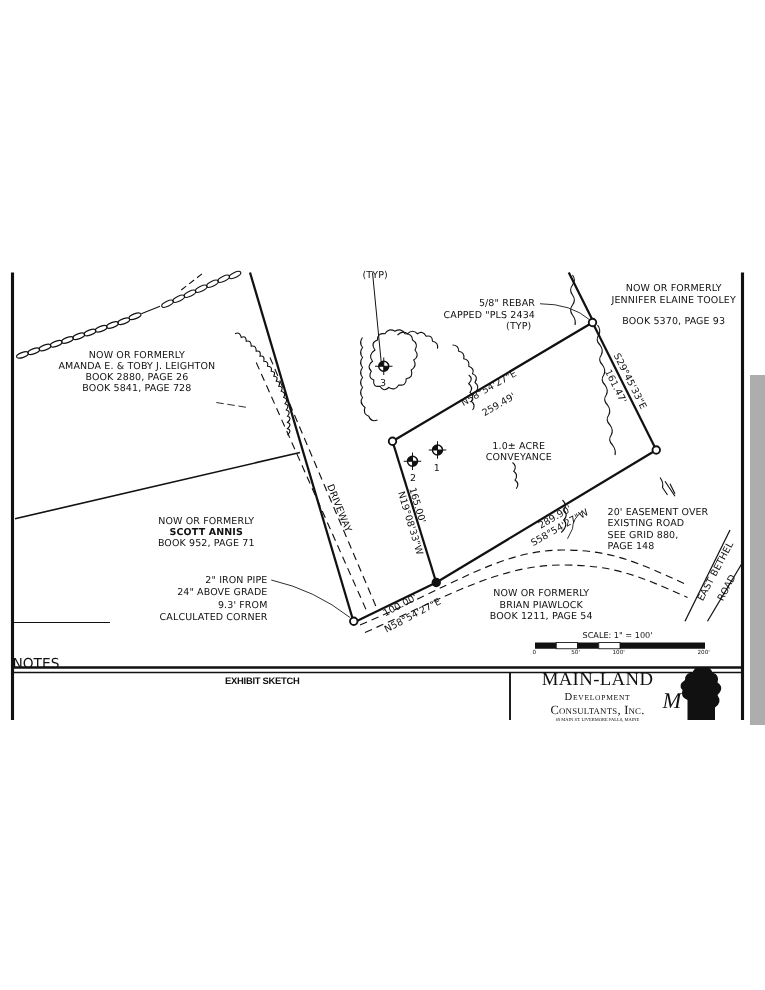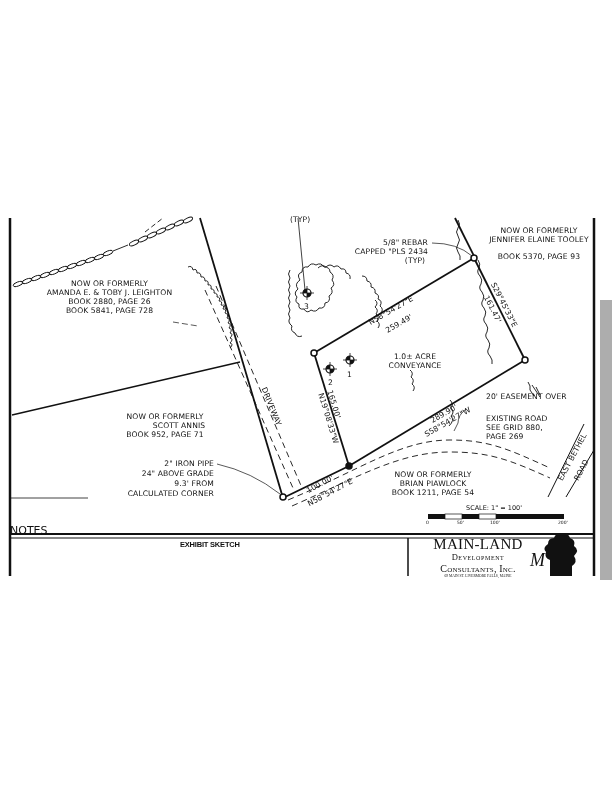--- a/index.html
+++ b/index.html
@@ -143,36 +143,36 @@
 <div class="lbl" style="left:484px;top:226px;width:110px;">NOW OR FORMERLY</div>
 <div class="lbl" style="left:484px;top:235px;width:110px;">JENNIFER ELAINE TOOLEY</div>
 <div class="lbl" style="left:484px;top:252px;width:110px;">BOOK 5370, PAGE 93</div>
 
 <div class="lbl" style="left:22px;top:279px;width:175px;">NOW OR FORMERLY</div>
 <div class="lbl" style="left:22px;top:288px;width:175px;">AMANDA E. &amp; TOBY J. LEIGHTON</div>
 <div class="lbl" style="left:22px;top:297px;width:175px;">BOOK 2880, PAGE 26</div>
 <div class="lbl" style="left:22px;top:306px;width:175px;">BOOK 5841, PAGE 728</div>
 
 <div class="lbl" style="left:110px;top:412px;width:110px;">NOW OR FORMERLY</div>
-<div class="lbl" style="left:124px;top:421px;width:110px;">SCOTT ANNIS</div>
+<div class="lbl" style="left:110px;top:421px;width:110px;font-weight:bold;">SCOTT ANNIS</div>
 <div class="lbl" style="left:110px;top:430px;width:110px;">BOOK 952, PAGE 71</div>
 
 <div class="lbl right" style="left:100px;top:459px;width:114px;">2" IRON PIPE</div>
 <div class="lbl right" style="left:100px;top:469px;width:114px;">24" ABOVE GRADE</div>
 <div class="lbl right" style="left:100px;top:479px;width:114px;">9.3' FROM</div>
 <div class="lbl right" style="left:100px;top:489px;width:114px;">CALCULATED CORNER</div>
 
 <div class="lbl" style="left:378px;top:470px;width:110px;">NOW OR FORMERLY</div>
 <div class="lbl" style="left:378px;top:479px;width:110px;">BRIAN PIAWLOCK</div>
 <div class="lbl" style="left:378px;top:488px;width:110px;">BOOK 1211, PAGE 54</div>
 
-<div class="lbl left" style="left:486px;top:392px;">20' EASEMENT OVER</div>
+<div class="lbl left" style="left:486px;top:405px;">20' EASEMENT OVER</div>
 <div class="lbl left" style="left:486px;top:414px;">EXISTING ROAD</div>
 <div class="lbl left" style="left:486px;top:423px;">SEE GRID 880,</div>
-<div class="lbl left" style="left:486px;top:432px;">PAGE 269</div>
+<div class="lbl left" style="left:486px;top:432px;">PAGE 148</div>
 
 <div class="lbl" style="left:380px;top:352px;width:70px;">1.0± ACRE</div>
 <div class="lbl" style="left:380px;top:361px;width:70px;">CONVEYANCE</div>
 
 <div class="lbl" style="left:347px;top:370px;">1</div>
 <div class="lbl" style="left:328px;top:378px;">2</div>
 <div class="lbl" style="left:304px;top:302px;">3</div>
 
 <div class="lbl rot" style="left:268px;top:386px;transform:rotate(68deg);">DRIVEWAY</div>
 

